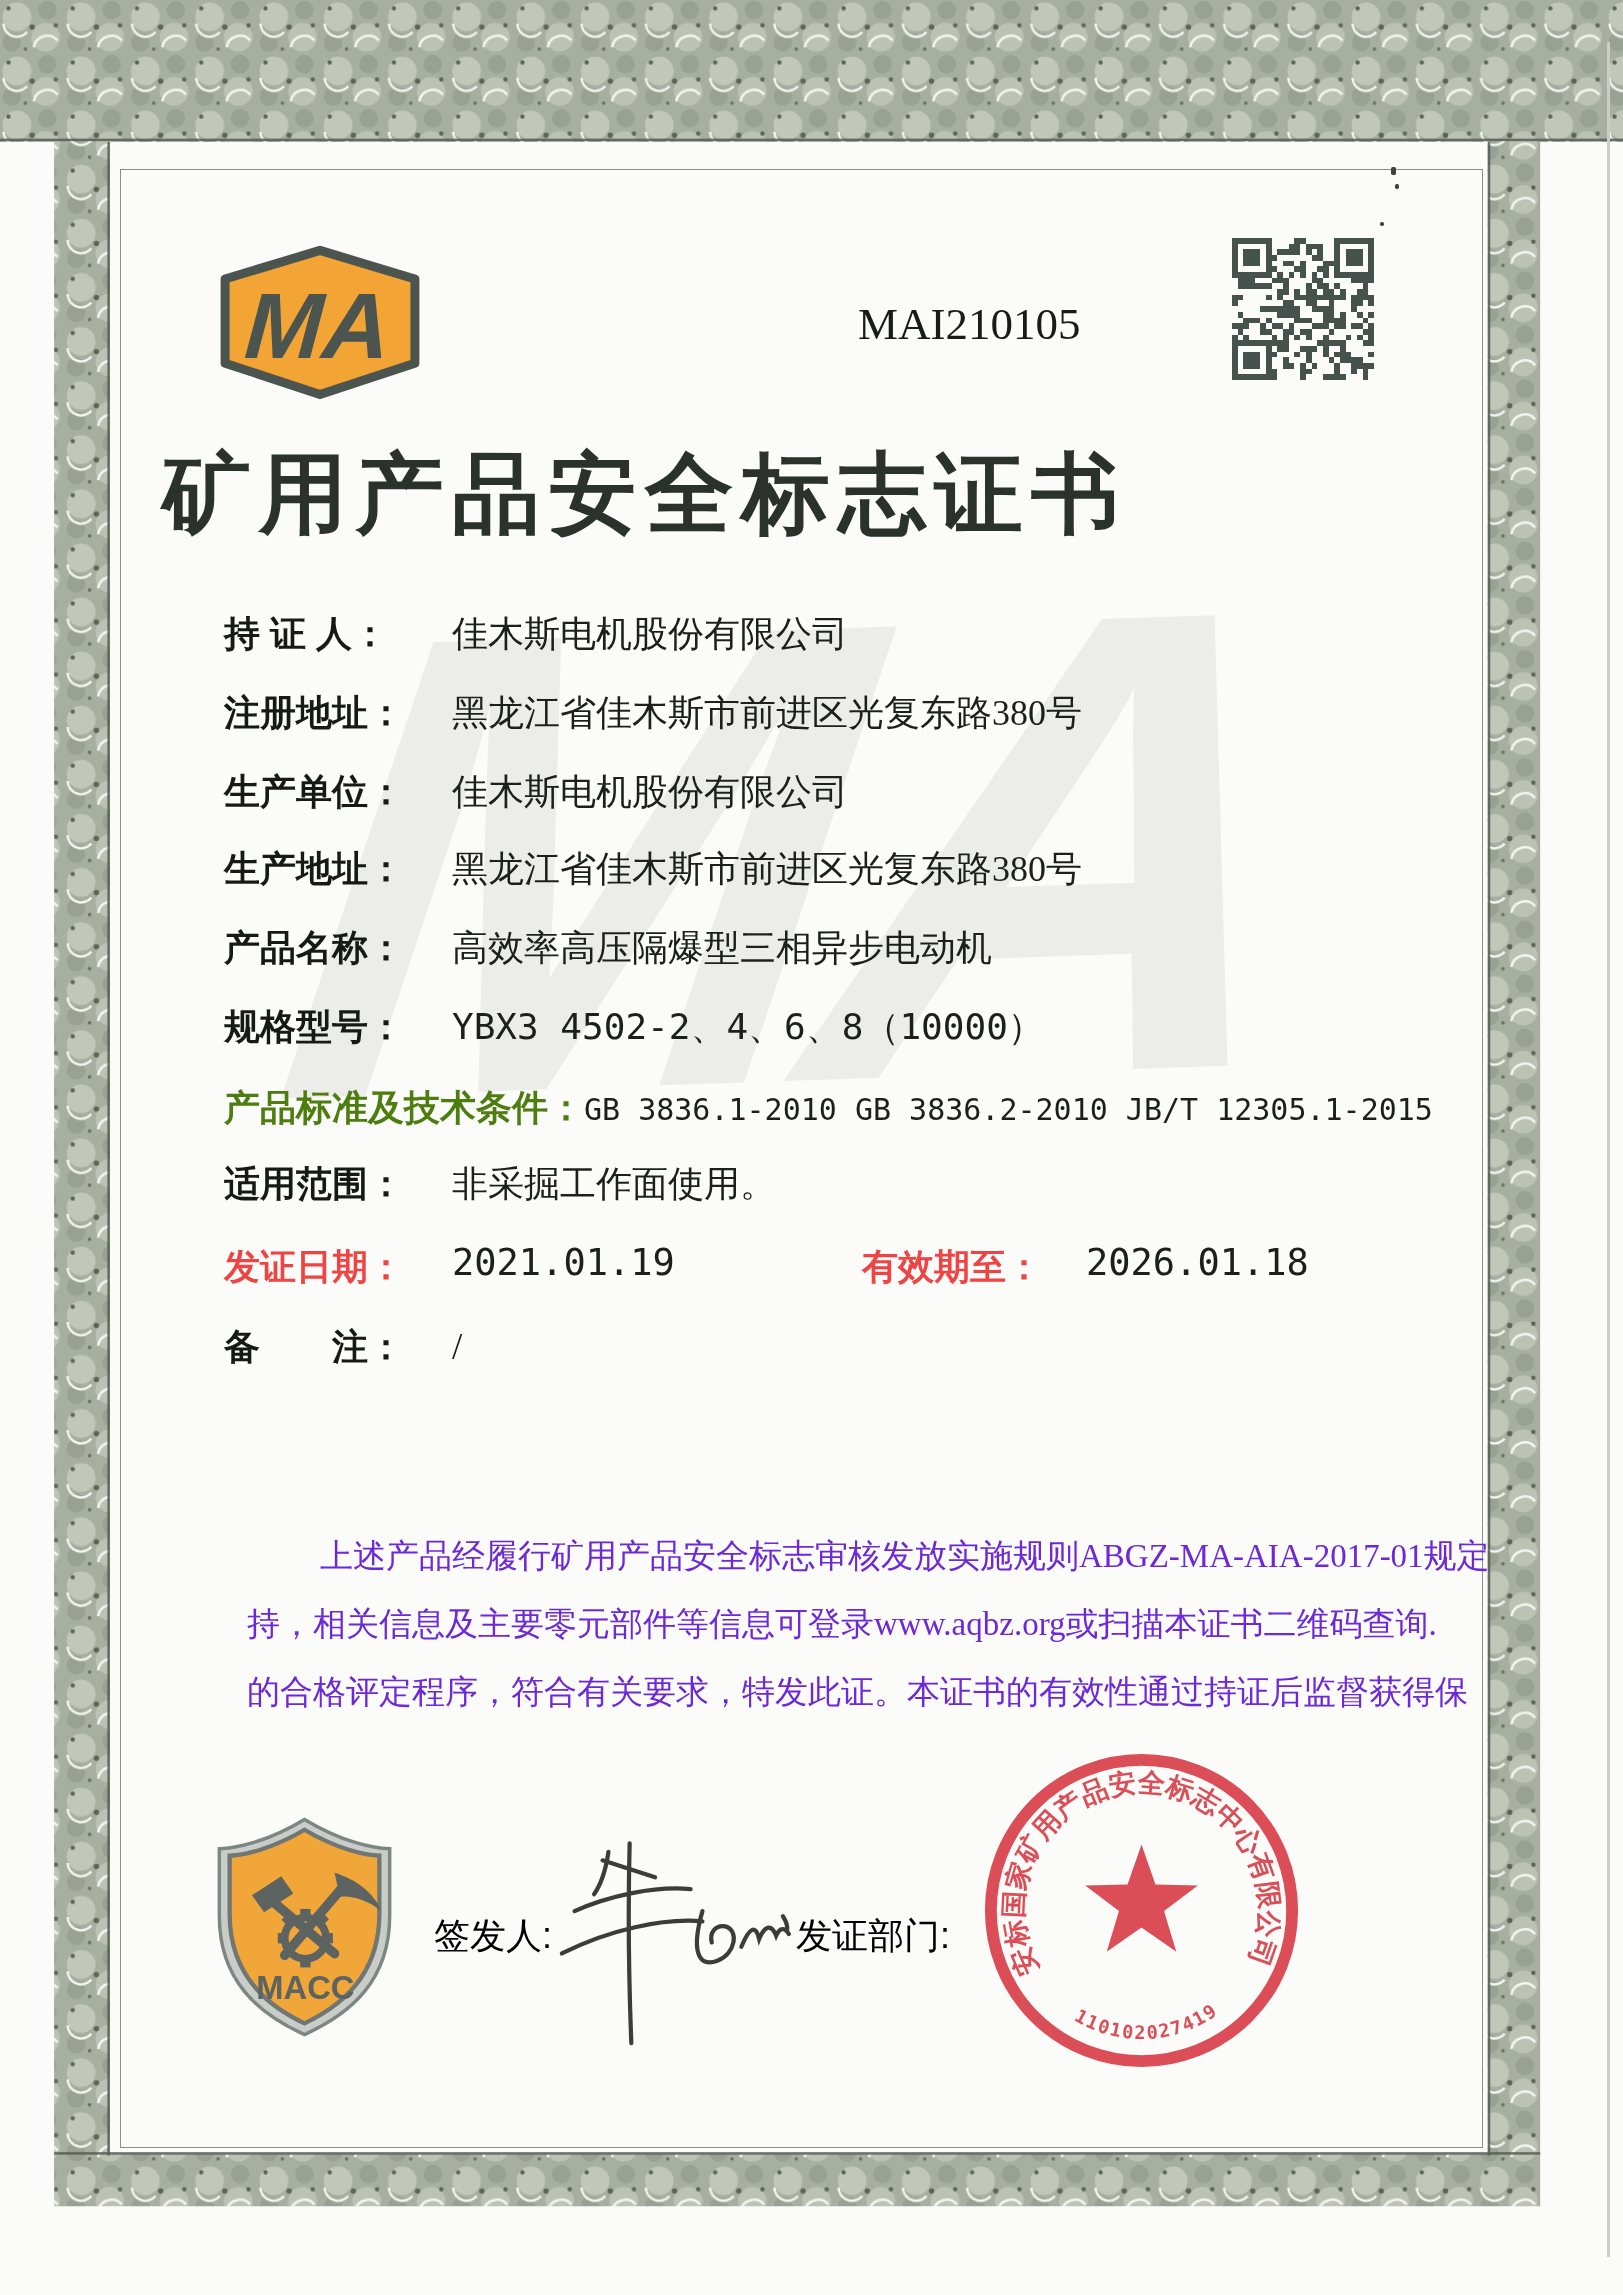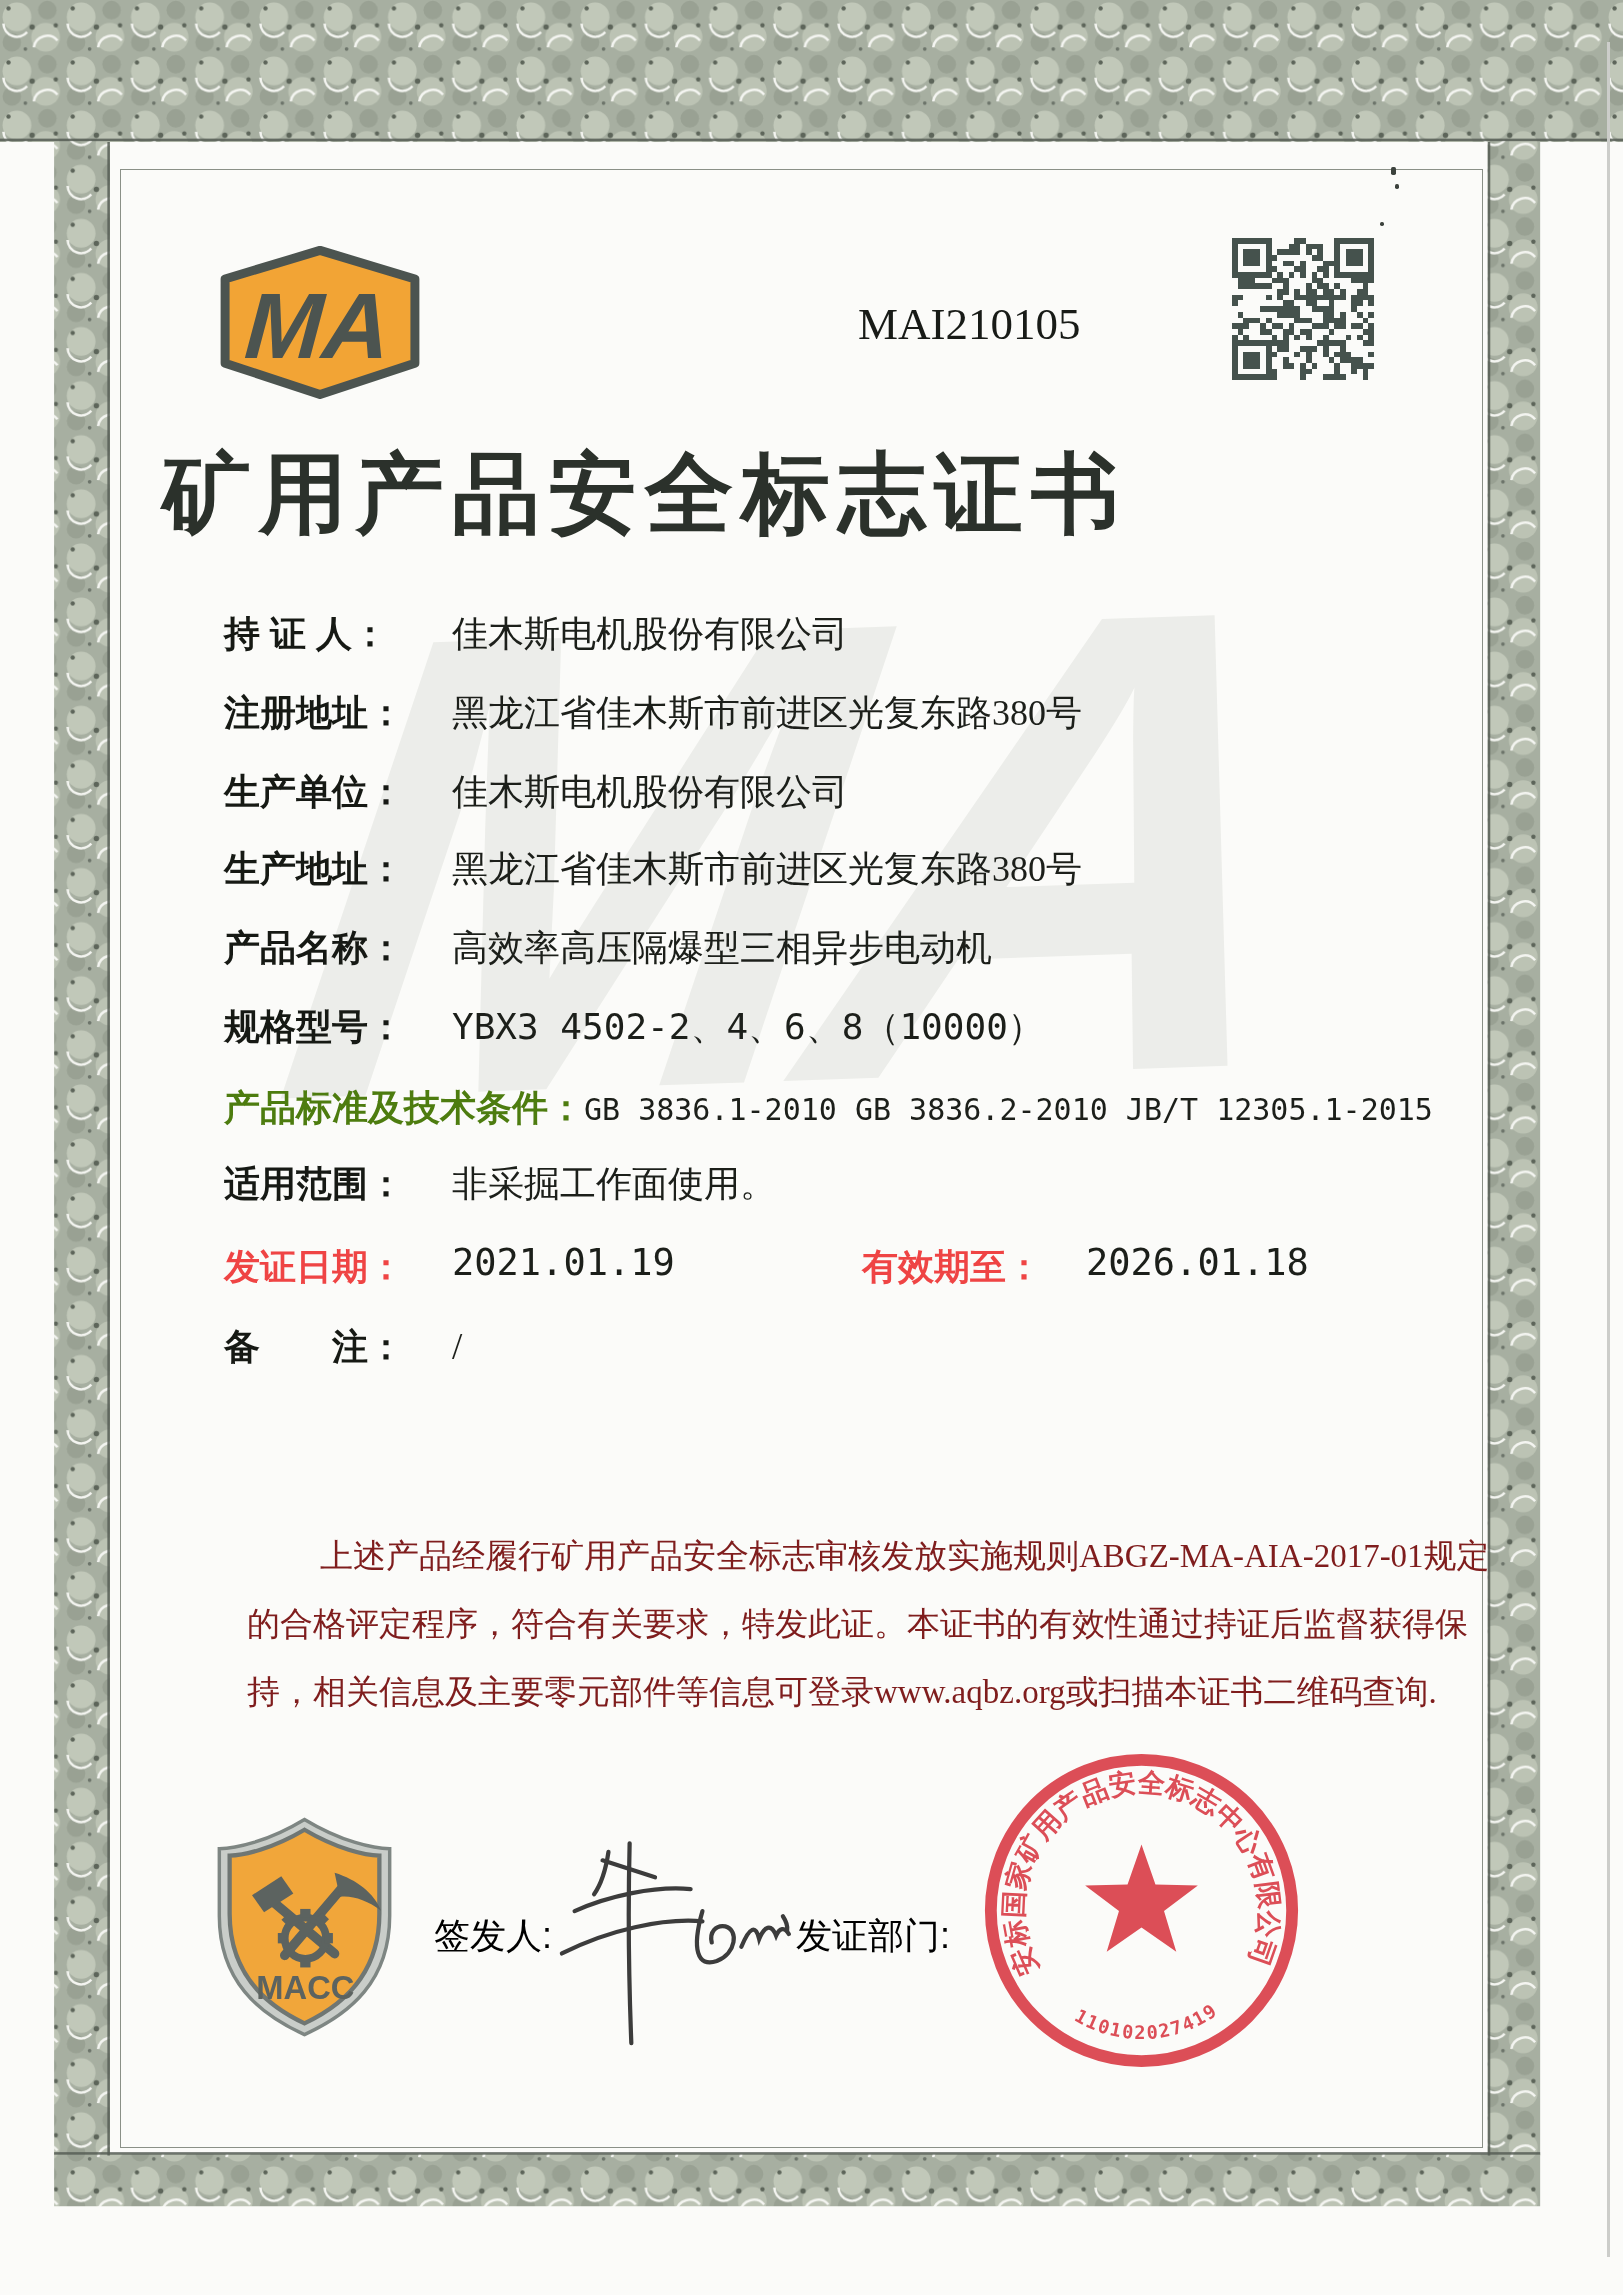--- a/index.html
+++ b/index.html
@@ -26,21 +26,21 @@
   .row{position:absolute;left:224px;white-space:nowrap;}
   .lbl{display:inline-block;width:228px;font-size:36px;font-weight:bold;color:#161914;}
   .lbl-wide{display:inline;font-size:36px;font-weight:bold;color:#4d7c0f;}
   .val{font-size:36px;font-family:"Liberation Serif",serif;color:#1c1f1a;}
   .mono{font-family:"DejaVu Sans Mono",monospace;}
   .val-sm{font-size:30px;}
   .date-val{font-size:37px;}
   .vlabel{position:absolute;font-size:36px;font-weight:bold;color:#ef4444;}
   .vvalue{position:absolute;font-size:37px;color:#1c1f1a;}
   .para{position:absolute;left:247px;top:1522px;width:1243px;font-size:33px;
-        font-family:"Liberation Serif",serif;color:#7f1d1d;}
+        font-family:"Liberation Serif",serif;color:#6d28d9;}
   .para .pline{height:68px;line-height:68px;white-space:nowrap;}
   .para .pline:first-child{text-indent:73px;}
   .ft-label{position:absolute;font-size:36px;font-weight:normal;color:#000000;}
 </style>
 </head>
 <body>
 
 <div class="page">
 
   <svg class="frame-svg" width="1623" height="2295" viewBox="0 0 1920 2715">
@@ -434,22 +434,22 @@
     <span class="vlabel" style="left:862px;top:1243px;">有效期至：</span>
     <span class="vvalue mono" style="left:1086px;top:1241px;">2026.01.18</span>
   </div>
 
   <div class="row" style="top:1323px;">
     <span class="lbl">备　　注：</span><span class="val date-val">/</span>
   </div>
 
   <div class="para">
     <div class="pline">上述产品经履行矿用产品安全标志审核发放实施规则ABGZ-MA-AIA-2017-01规定</div>
+    <div class="pline">持，相关信息及主要零元部件等信息可登录www.aqbz.org或扫描本证书二维码查询.</div>
     <div class="pline">的合格评定程序，符合有关要求，特发此证。本证书的有效性通过持证后监督获得保</div>
-    <div class="pline">持，相关信息及主要零元部件等信息可登录www.aqbz.org或扫描本证书二维码查询.</div>
   </div>
 
   <svg class="abs" style="left:205px;top:1816px;" width="199" height="222" viewBox="0 0 230 258">
     <path d="M115,4 C158,30 196,38 214,38 L214,116 C214,192 168,230 115,254 C62,230 16,192 16,116 L16,38 C34,38 72,30 115,4 Z" fill="#c9cdc9" stroke="#7e8683" stroke-width="4"></path>
     <path d="M115,16 C152,38 186,46 202,46 L202,114 C202,184 160,220 115,241 C70,220 28,184 28,114 L28,46 C44,46 78,38 115,16 Z" fill="#f1a63a" stroke="#6f7673" stroke-width="5"></path>
     <g fill="none" stroke="#5c6360" stroke-width="11" stroke-linecap="round">
       <path d="M74,96 L150,160"></path>
       <path d="M160,82 L92,162"></path>
     </g>
     <path d="M54,92 L88,70 L102,90 L68,112 Z" fill="#5c6360"></path>

